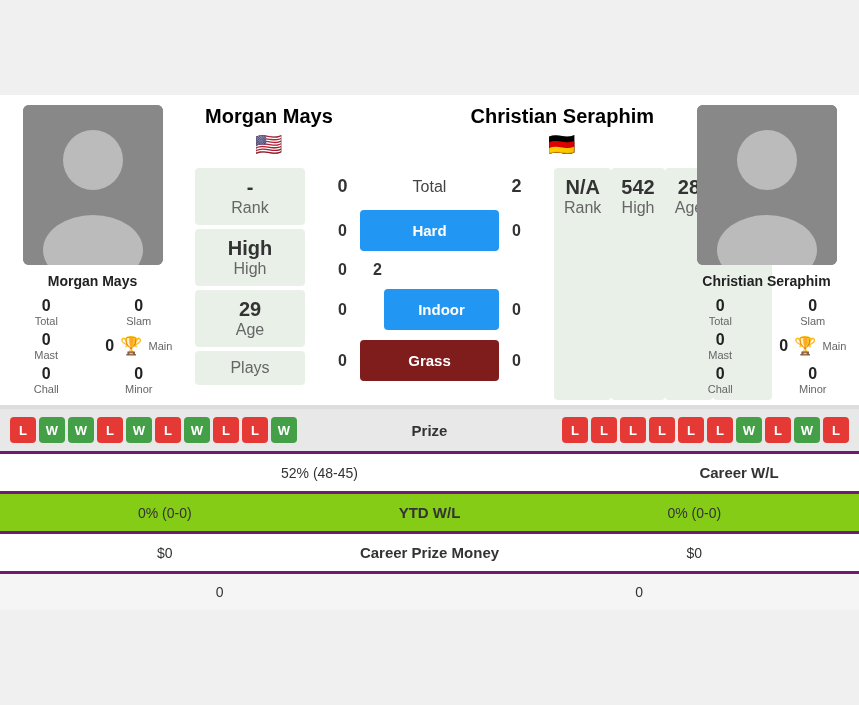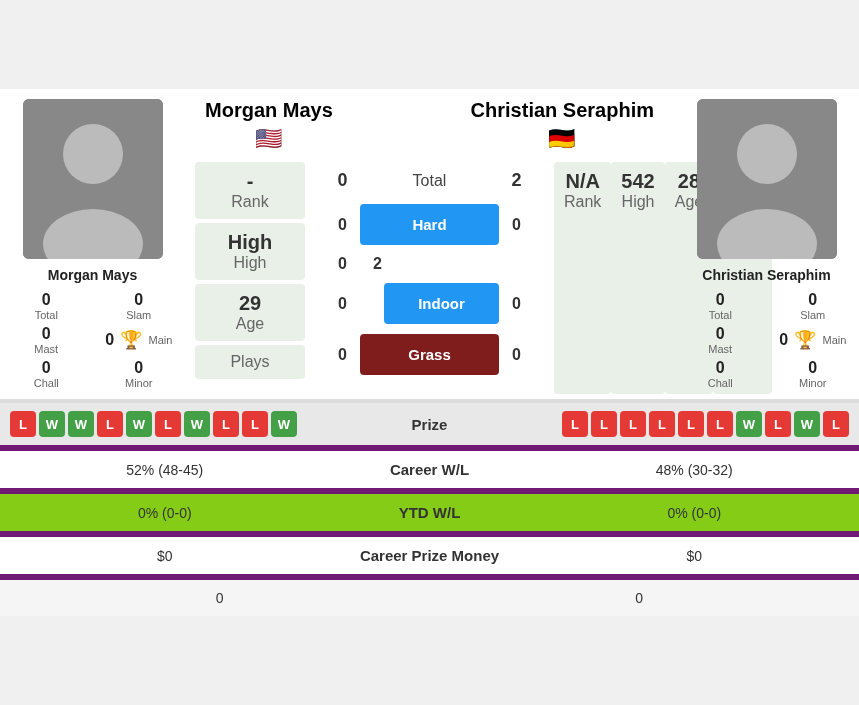--- a/index.html
+++ b/index.html
@@ -201,21 +201,21 @@
       font-weight: bold;
       font-size: 15px;
       color: #333;
     }
     
     .stats-row {
       display: flex;
       align-items: flex-end;
       background: #fff;
       padding: 10px 10px;
-      border-top: 6px solid #701a75;
+      border-top: 3px solid #701a75;
     }
     .stats-row:nth-child(even) {
       background: #f9f9f9;
     }
     .stats-row-left {
       flex: 1;
       text-align: center;
       font-size: 14px;
       color: #333;
     }
@@ -427,21 +427,20 @@
         <div class="form-badge form-badge-L">L</div>
         <div class="form-badge form-badge-W">W</div>
         <div class="form-badge form-badge-L">L</div>
       </div>
   </div>
 
   <div id="stats-rows-container">
       <div class="stats-row" style="background: rgb(255, 255, 255);">
     <div class="stats-row-left">52% (48-45)</div>
     <div class="stats-row-center" style="font-weight:bold;">Career W/L</div>
-    <div class="stats-row-right">48% (30-32)</div>
   </div>
       <div class="stats-row" style="background: #84cc16;">
     <div class="stats-row-left">0% (0-0)</div>
     <div class="stats-row-center" style="font-weight:bold;">YTD W/L</div>
     <div class="stats-row-right">0% (0-0)</div>
   </div>
       <div class="stats-row" style="background: rgb(255, 255, 255);">
     <div class="stats-row-left">$0</div>
     <div class="stats-row-center" style="font-weight:bold;">Career Prize Money</div>
     <div class="stats-row-right">$0</div>

